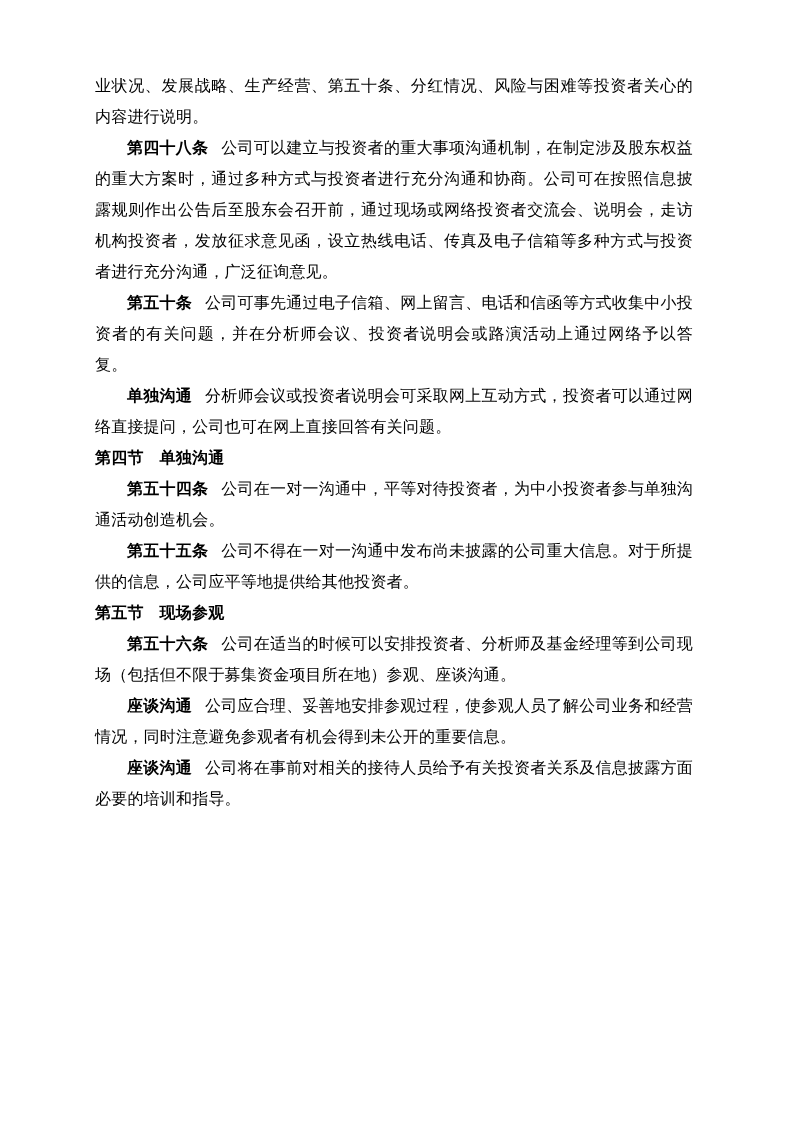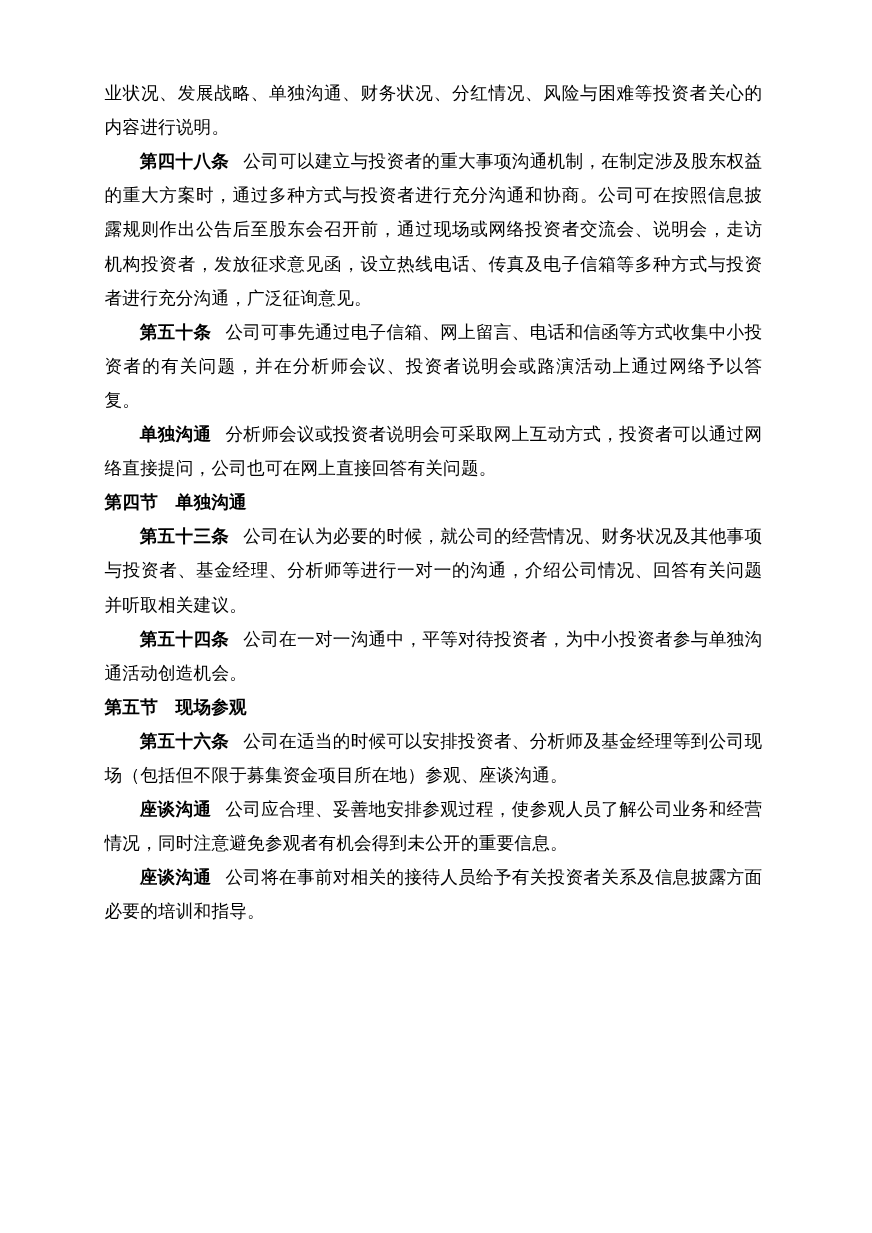--- a/index.html
+++ b/index.html
@@ -54,25 +54,25 @@
   }
   .sec-label {
     margin-right: 1em;
   }
 </style>
 </head>
 <body>
 
 <div class="page">
   <div class="content" id="doc-content">
-      <p class="body-cont">业状况、发展战略、单独沟通、财务状况、分红情况、风险与困难等投资者关心的内容进行说明。</p>
+      <p class="body-cont">业状况、发展战略、生产经营、第五十条、分红情况、风险与困难等投资者关心的内容进行说明。</p>
       <p class="article"><span class="art-label">第四十八条</span><span>公司可以建立与投资者的重大事项沟通机制，在制定涉及股东权益的重大方案时，通过多种方式与投资者进行充分沟通和协商。公司可在按照信息披露规则作出公告后至股东会召开前，通过现场或网络投资者交流会、说明会，走访机构投资者，发放征求意见函，设立热线电话、传真及电子信箱等多种方式与投资者进行充分沟通，广泛征询意见。</span></p>
       <p class="article"><span class="art-label">第五十条</span><span>公司可事先通过电子信箱、网上留言、电话和信函等方式收集中小投资者的有关问题，并在分析师会议、投资者说明会或路演活动上通过网络予以答复。</span></p>
       <p class="article"><span class="art-label">单独沟通</span><span>分析师会议或投资者说明会可采取网上互动方式，投资者可以通过网络直接提问，公司也可在网上直接回答有关问题。</span></p>
       <p class="heading"><span class="sec-label">第四节</span><span>单独沟通</span></p>
-      <p class="article"><span class="art-label">第五十三条</span><span>公司在认为必要的时候，就公司的经营情况、财务状况及其他事项与投资者、基金经理、分析师等进行一对一的沟通，介绍公司情况、回答有关问题并听取相关建议。</span></p>
       <p class="article"><span class="art-label">第五十四条</span><span>公司在一对一沟通中，平等对待投资者，为中小投资者参与单独沟通活动创造机会。</span></p>
+      <p class="article"><span class="art-label">第五十五条</span><span>公司不得在一对一沟通中发布尚未披露的公司重大信息。对于所提供的信息，公司应平等地提供给其他投资者。</span></p>
       <p class="heading"><span class="sec-label">第五节</span><span>现场参观</span></p>
       <p class="article"><span class="art-label">第五十六条</span><span>公司在适当的时候可以安排投资者、分析师及基金经理等到公司现场（包括但不限于募集资金项目所在地）参观、座谈沟通。</span></p>
       <p class="article"><span class="art-label">座谈沟通</span><span>公司应合理、妥善地安排参观过程，使参观人员了解公司业务和经营情况，同时注意避免参观者有机会得到未公开的重要信息。</span></p>
       <p class="article"><span class="art-label">座谈沟通</span><span>公司将在事前对相关的接待人员给予有关投资者关系及信息披露方面必要的培训和指导。</span></p>
     </div>
 </div>
 
 </body></html>

